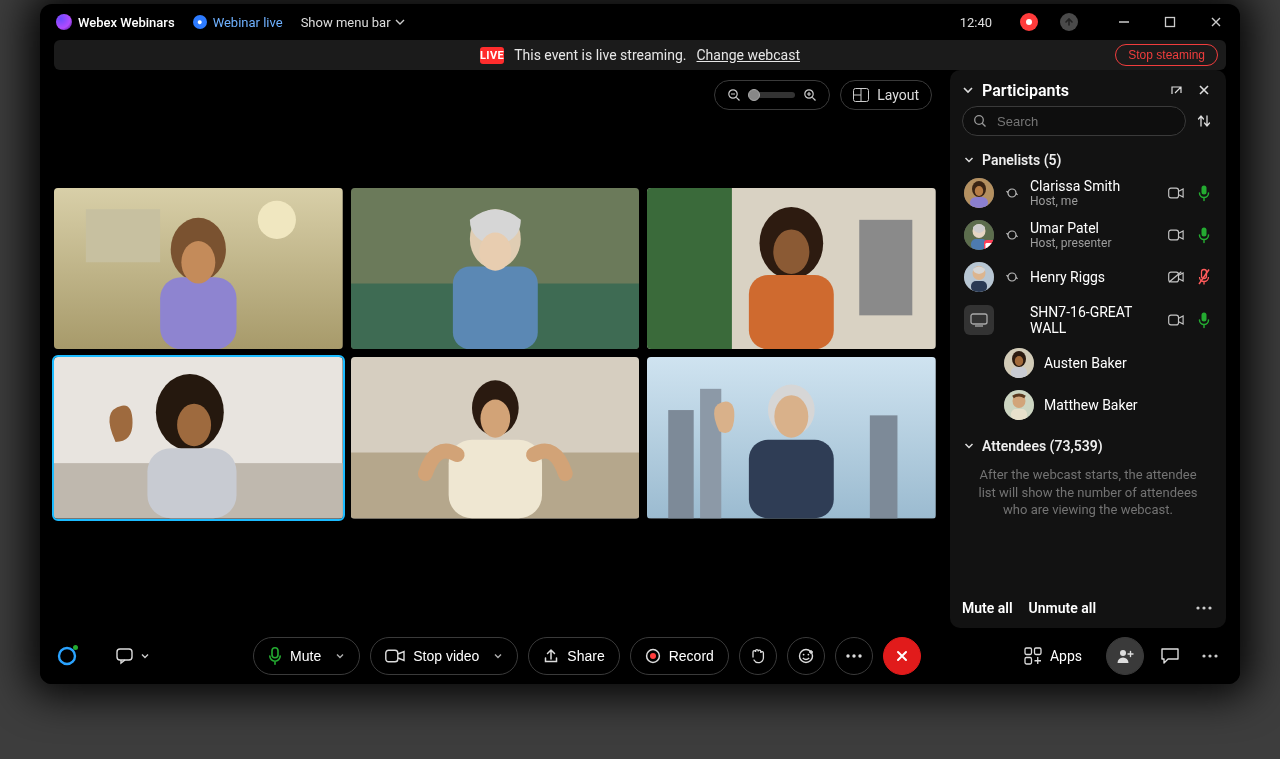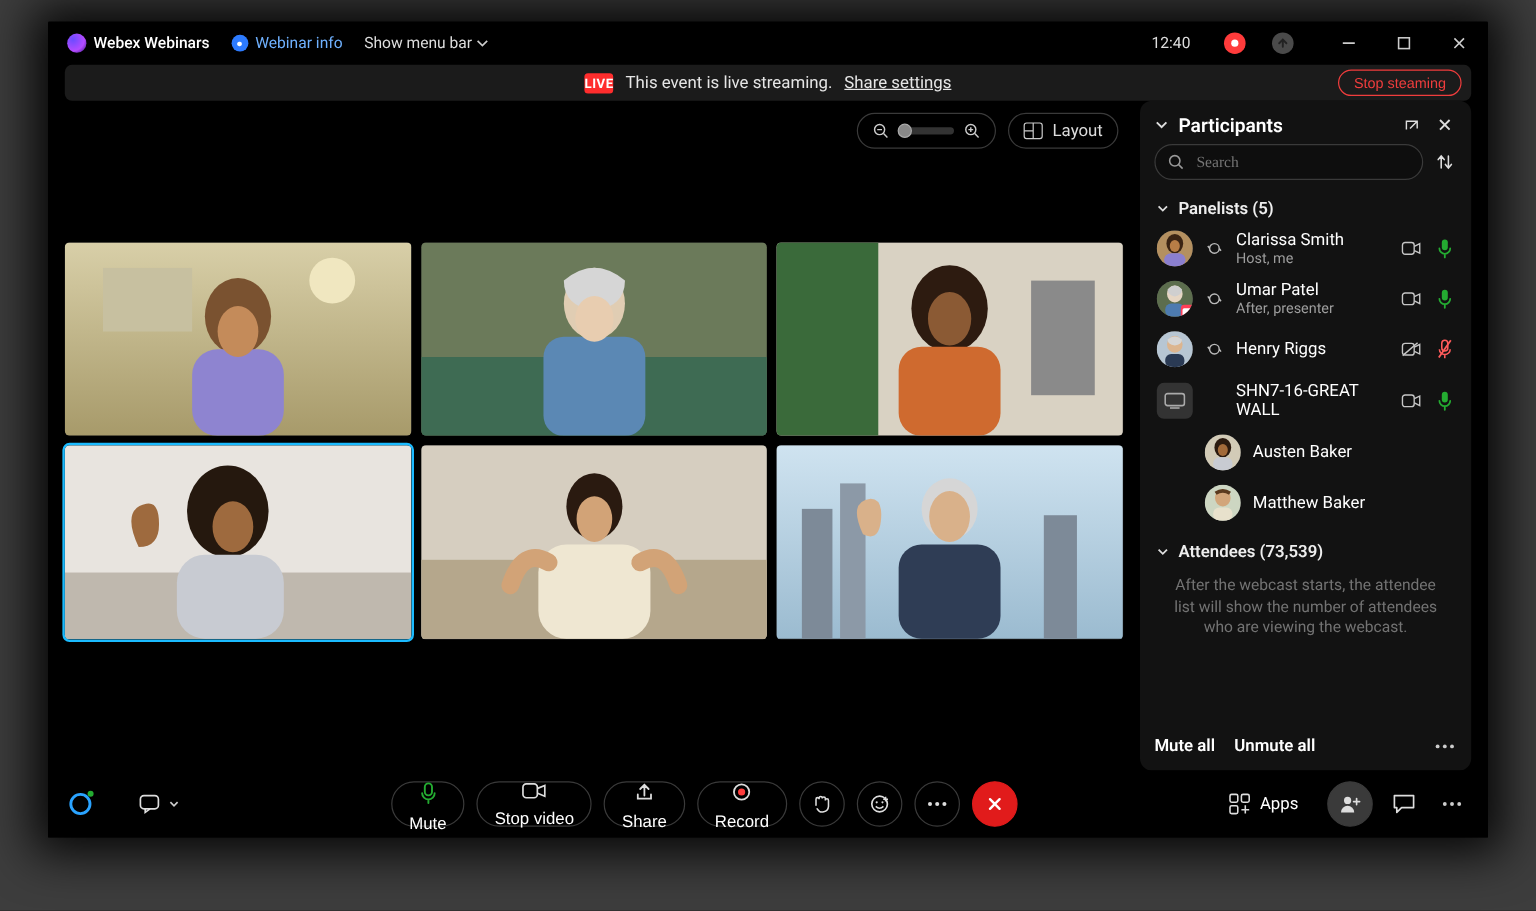--- a/index.html
+++ b/index.html
@@ -18,24 +18,24 @@
   body {
     margin: 0; padding: 0;
     background: #3d3d3d;
     font-family: -apple-system, "Segoe UI", Roboto, Helvetica, Arial, sans-serif;
     color: var(--text);
     width: 1280px; height: 759px;
     overflow: hidden;
   }
   .window {
     position: absolute;
-    left: 40px; top: 18px;
+    left: 40px; top: 4px;
     width: 1200px; height: 680px;
     background: var(--bg);
-    border-radius: 1px;
+    border-radius: 12px;
     box-shadow: 0 0 40px 12px rgba(0,0,0,0.9);
     overflow: hidden;
   }
 
   
   .titlebar {
     height: 36px;
     display: flex; align-items: center;
     padding: 0 10px 0 16px;
     font-size: 13px;
@@ -143,21 +143,21 @@
     font-size:16px; font-weight:600;
   }
   .panel-head .sp { flex:1; }
   .icon-btn { width:20px; height:20px; display:flex; align-items:center; justify-content:center; cursor:pointer; color:#ddd; }
   .search-row { display:flex; align-items:center; gap:8px; padding:0 12px 10px 12px; }
   .search {
     flex:1; height:30px; border:1px solid var(--border); background:#0e0e0e;
     border-radius:15px; display:flex; align-items:center; padding:0 10px; gap:8px;
     color:#bbb; font-size:13px;
   }
-  .search input { flex:1; background:transparent; border:none; outline:none; color:#fff; font-size:13px;font-family:Liberation Serif, serif; }
+  .search input { flex:1; background:transparent; border:none; outline:none; color:#fff; font-size:13px; }
   .sort-btn { color:#ddd; cursor:pointer; width:20px; display:flex; justify-content:center; }
 
   .section-header {
     display:flex; align-items:center; gap:8px;
     padding:6px 14px 4px 14px; font-size:14px; font-weight:600; color:#eee; cursor:pointer;
   }
   .plist { display:flex; flex-direction:column; }
   .prow {
     display:flex; align-items:center; padding:6px 14px; gap:10px;
     font-size:14px;
@@ -192,21 +192,21 @@
   .dock {
     position:absolute; left:0; right:0; bottom:0; height:56px;
     display:flex; align-items:center; padding:0 16px; gap:10px;
     background: var(--bg);
   }
   .dock .spacer { flex:1; }
   .ring {
     display:flex; align-items:center; gap:8px;
     height:38px; padding:0 14px; border-radius:20px;
     border:1px solid var(--border); background:transparent; color:#fff;
-    font-size:14px; cursor:pointer;flex-direction:column;
+    font-size:14px; cursor:pointer;
   }
   .ring .chev { margin-left:6px; opacity:0.85; }
   .circle-btn {
     width:38px; height:38px; border-radius:50%;
     border:1px solid var(--border); background:transparent;
     display:flex; align-items:center; justify-content:center; cursor:pointer; color:#fff;
   }
   .circle-btn.red { background:#e11b1b; border-color:#e11b1b; }
   svg { overflow:visible; }
 </style>
@@ -216,21 +216,21 @@
 <div class="window">
 
   <div class="titlebar">
     <div class="left">
       <div class="logo">
         <span class="logo-glyph"></span>
         <span>Webex Webinars</span>
       </div>
       <div class="webinar-info">
         <span class="globe-icon">●</span>
-        <span>Webinar info</span>
+        <span>Webinar live</span>
       </div>
       <div class="menubar-btn">
         <span>Show menu bar</span>
         <svg width="10" height="10" viewBox="0 0 10 10">
             <path d="M1 3 L5 7 L9 3" stroke="#ccc" stroke-width="1.4" fill="none"></path>
           </svg>
       </div>
     </div>
     <div class="spacer"></div>
     <span class="clock">12:40</span>
@@ -254,21 +254,21 @@
       <svg width="12" height="12" viewBox="0 0 12 12">
           <path d="M2 2 L10 10 M10 2 L2 10" stroke="#ccc" stroke-width="1.4"></path>
         </svg>
     </span>
   </div>
 
   <div class="live-bar">
     <div class="center">
       <span class="live-badge">LIVE</span>
       <span>This event is live streaming.</span>
-      <a>Share settings</a>
+      <a>Change webcast</a>
     </div>
     <button class="stop-stream">Stop steaming</button>
   </div>
 
   <div class="body">
     <div class="stage">
       <div class="stage-top">
         <div class="pill zoom-pill">
           <svg width="14" height="14" viewBox="0 0 14 14">
               <circle cx="6" cy="6" r="4.2" stroke="#ccc" fill="none" stroke-width="1.2"></circle>
@@ -459,21 +459,21 @@
                 </svg>
             </span>
           </span>
           <span class="sync-col">
             <svg width="14" height="14" viewBox="0 0 14 14">
                 <path d="M3 7 A4 4 0 0 1 11 7 M11 7 A4 4 0 0 1 3 7 M3 7 L1.5 5 M11 7 L12.5 9" stroke="#bbb" stroke-width="1.2" fill="none"></path>
               </svg>
           </span>
           <div class="pinfo">
             <div class="pname">Umar Patel</div>
-            <div class="prole">After, presenter</div>
+            <div class="prole">Host, presenter</div>
           </div>
           <div class="picons">
             <svg class="ic ic-cam" viewBox="0 0 18 14">
                 <rect x="0.8" y="1.5" width="11" height="11" rx="2.5" stroke="#c6c6c6" stroke-width="1.3" fill="none"></rect>
                 <path d="M12 5 L17 2.5 V11.5 L12 9" stroke="#c6c6c6" stroke-width="1.3" fill="none"></path>
               </svg>
             <svg class="ic" viewBox="0 0 12 16">
                 <rect x="3.5" y="0.5" width="5" height="9" rx="2.5" fill="#24ab31"></rect>
                 <path d="M1.5 8 A4.5 4.5 0 0 0 10.5 8 M6 12.5 V15.5" stroke="#24ab31" stroke-width="1.5" fill="none" stroke-linecap="round"></path>
               </svg>

